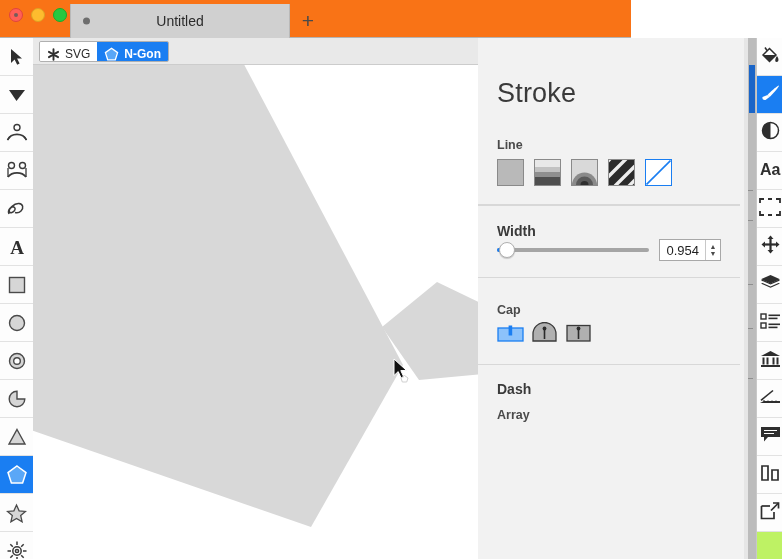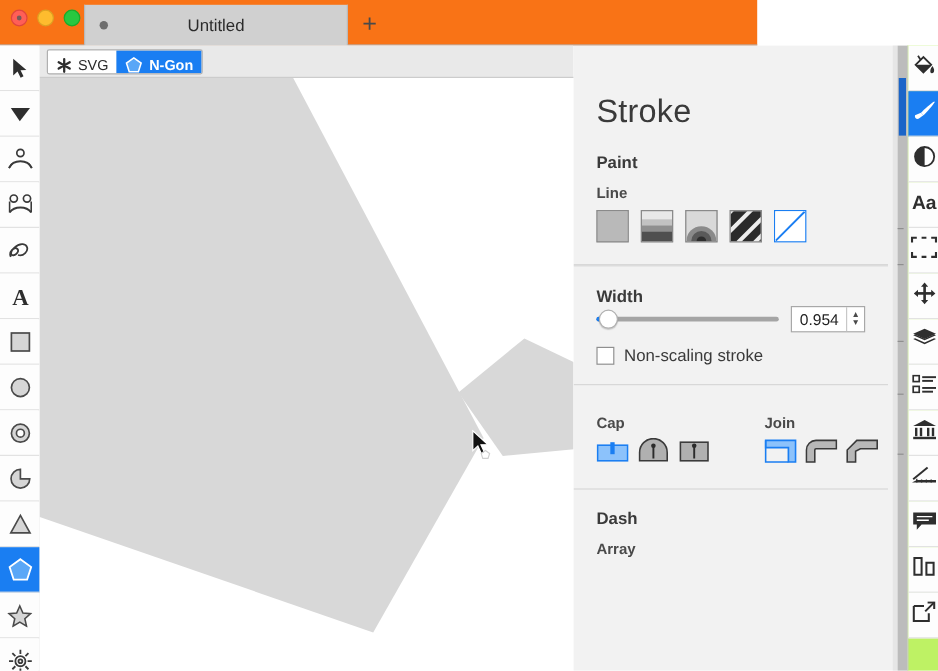--- a/index.html
+++ b/index.html
@@ -335,21 +335,20 @@
   </div>
 
   <div class="panel">
     <div class="panel-inner">
 
       <div class="sect">
         <h1 class="title">Stroke</h1>
       </div>
 
       <div class="sect" style="padding-top:18px;padding-bottom:18px;">
-        <h2 class="sub">Paint</h2>
         <div class="lbl" style="margin-top:11px;">Line</div>
         <div class="swatches">
 
           <div class="sw">
             <svg width="25" height="25" viewBox="0 0 25 25">
                 <rect width="25" height="25" fill="#b9b9b9"></rect>
               </svg>
           </div>
 
           <div class="sw">
@@ -402,24 +401,20 @@
             <div class="track-fill" style="width:4%;"></div>
             <div class="knob" style="left:2px;"></div>
           </div>
           <div class="numfield">
             <div class="numval">0.954</div>
             <div class="stepper">
                 <span>▲</span>
                 <span>▼</span>
               </div>
           </div>
-        </div>
-        <div class="checkrow">
-          <div class="checkbox"></div>
-          <div class="checklbl">Non-scaling stroke</div>
         </div>
       </div>
 
       <div class="divider"></div>
 
       <div class="sect" style="padding-top:16px;padding-bottom:17px;">
         <div class="capjoin">
 
           <div>
             <div class="group-lbl" style="margin-top:8px;">Cap</div>
@@ -440,41 +435,20 @@
               <div class="capicon">
                 <svg width="27" height="25" viewBox="0 0 27 25">
                   <rect x="2" y="3.5" width="23" height="15.5" fill="#b0b0b0" stroke="#3a3a3a" stroke-width="1.3"></rect>
                   <path d="M13.5 6 L13.5 17" stroke="#2b2b2b" stroke-width="1.6"></path>
                   <circle cx="13.5" cy="6.5" r="1.9" fill="#2b2b2b"></circle>
                 </svg>
               </div>
             </div>
           </div>
 
-          <div>
-            <div class="group-lbl" style="margin-top:8px;">Join</div>
-            <div class="icons">
-              <div class="capicon">
-                <svg width="27" height="25" viewBox="0 0 27 25">
-                  <path d="M1 2 L26 2 L26 20 L20 20 L20 8 L1 8 Z" fill="#8cc2fb" stroke="#1a7ef2" stroke-width="1.4"></path>
-                  <path d="M1 2 L1 20 L20 20" fill="none" stroke="#1a7ef2" stroke-width="1.4"></path>
-                </svg>
-              </div>
-              <div class="capicon">
-                <svg width="27" height="25" viewBox="0 0 27 25">
-                  <path d="M26 2 L9 2 A8 8 0 0 0 1 10 L1 20 L8 20 L8 10 A1 1 0 0 1 9 9 L26 9 Z" fill="#b8b8b8" stroke="#3a3a3a" stroke-width="1.3"></path>
-                </svg>
-              </div>
-              <div class="capicon">
-                <svg width="27" height="25" viewBox="0 0 27 25">
-                  <path d="M26 2 L9 2 L1 10 L1 20 L8 20 L8 11 L12 9 L26 9 Z" fill="#b8b8b8" stroke="#3a3a3a" stroke-width="1.3"></path>
-                </svg>
-              </div>
-            </div>
-          </div>
 
         </div>
       </div>
 
       <div class="divider"></div>
 
       <div class="sect" style="padding-top:16px;">
         <h2 class="sub">Dash</h2>
         <div class="lbl" style="margin-top:11px;">Array</div>
       </div>

